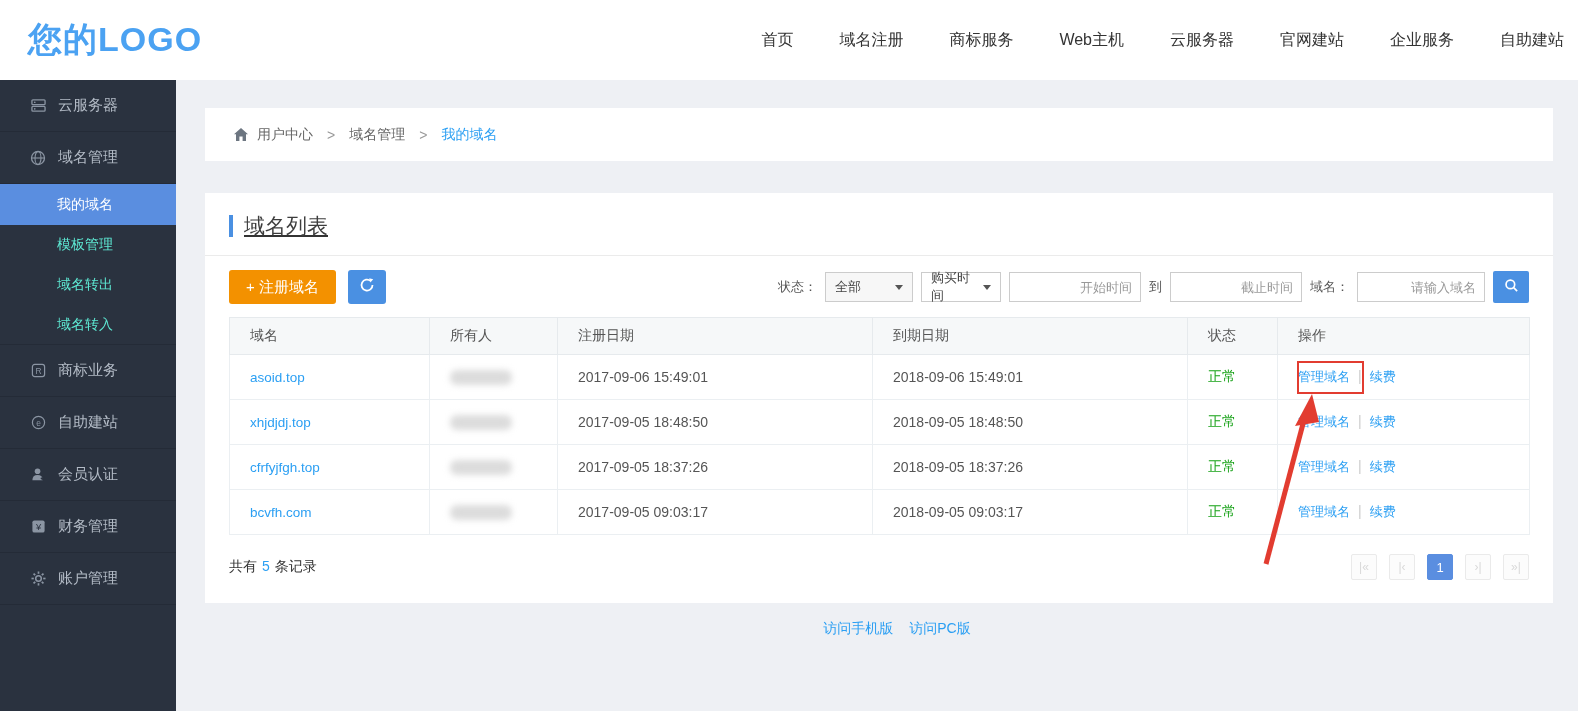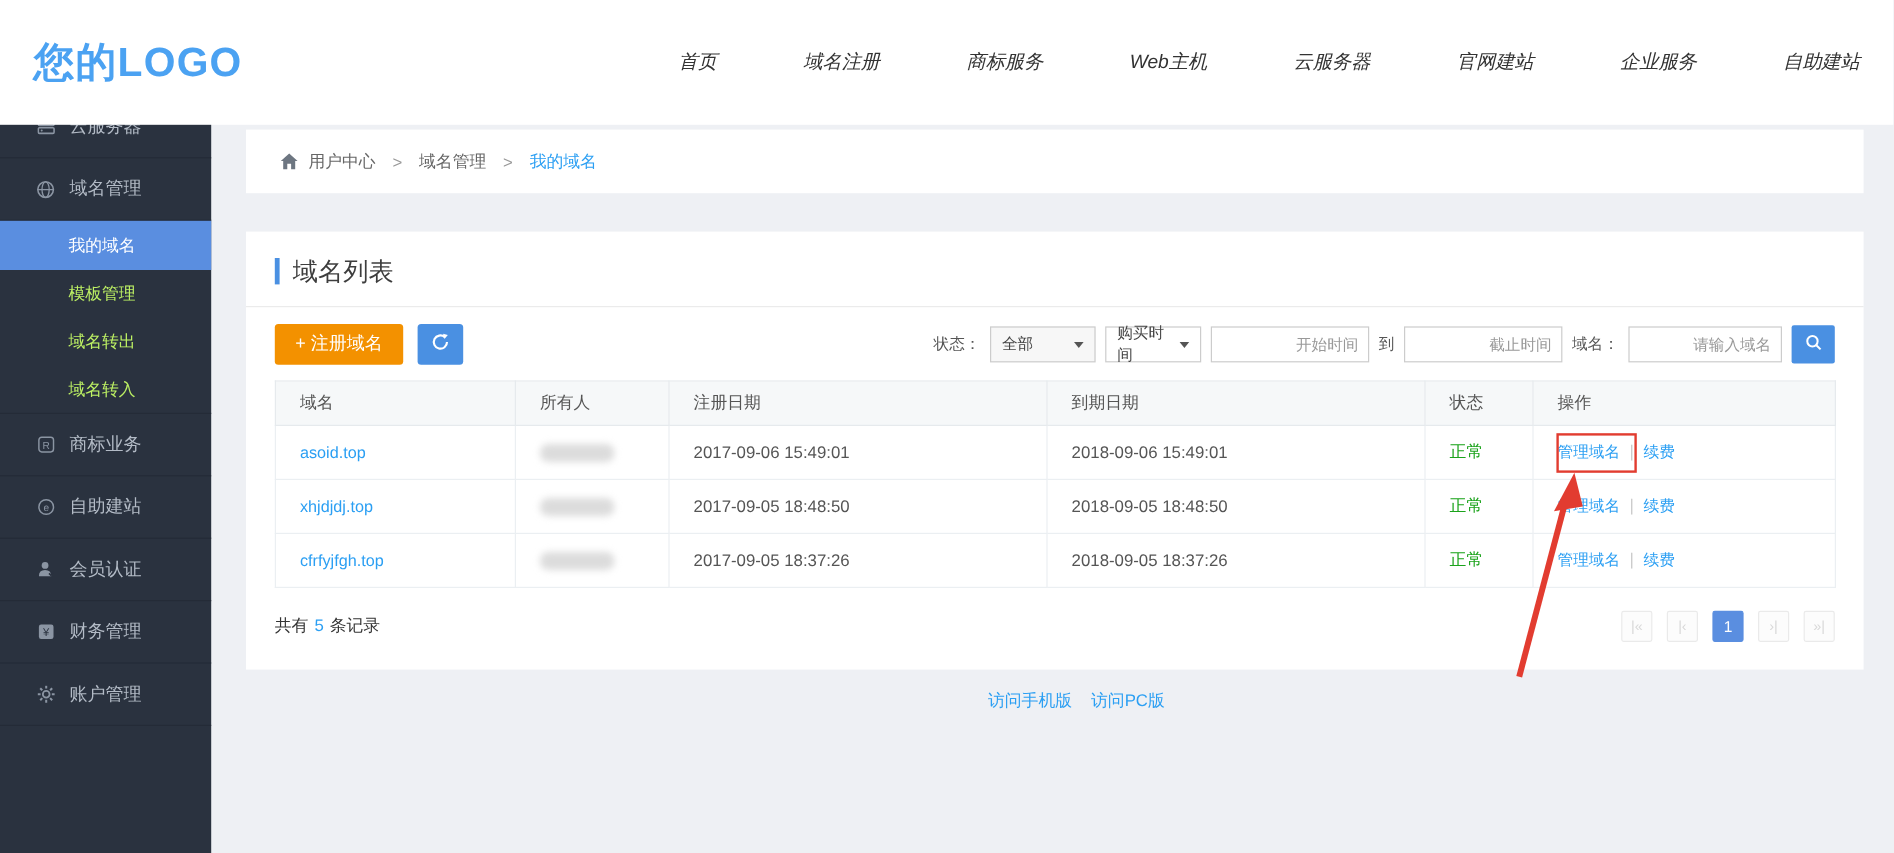--- a/index.html
+++ b/index.html
@@ -1,41 +1,41 @@
 <!DOCTYPE html>
 <html><head>
 <meta charset="utf-8">
 <style>
   * { margin:0; padding:0; box-sizing:border-box; }
   html,body { width:1578px; height:711px; overflow:hidden; }
   body { font-family:"Liberation Sans","DejaVu Sans",sans-serif; background:#eef0f4; position:relative; color:#333; }
 
   
-  .top-header { position:absolute; top:0; left:0; width:1578px; height:104px; background:#fff; display:flex; align-items:center; justify-content:space-between; z-index:3; }
+  .top-header { position:absolute; top:0; left:0; width:1578px; height:80px; background:#fff; display:flex; align-items:center; justify-content:space-between; z-index:3; }
   .logo { margin-left:28px; font-size:34px; font-weight:800; letter-spacing:1px; color:#4ba2f2; }
-  .top-nav { display:flex; align-items:center; gap:72px; margin-right:28px;font-style:italic; }
+  .top-nav { display:flex; align-items:center; gap:46px; margin-right:14px; }
   .top-nav .nav-item { font-size:16px; color:#333; cursor:pointer; white-space:nowrap; }
 
   
   .sidebar { position:absolute; top:80px; left:0; width:176px; height:631px; background:#2a323f; z-index:2; }
   .side-item { height:52px; display:flex; align-items:center; padding-left:30px; color:#b3bbc6; font-size:15px; cursor:pointer; border-bottom:1px solid #242b37; }
   .side-item .ic { width:16px; height:16px; margin-right:12px; color:#8b95a3; display:inline-flex; align-items:center; justify-content:center; }
-  .side-sub { height:40px; display:flex; align-items:center; padding-left:57px; color:#bef264; font-size:14px; cursor:pointer; }
+  .side-sub { height:40px; display:flex; align-items:center; padding-left:57px; color:#5eead4; font-size:14px; cursor:pointer; }
   .side-sub.active { background:#5a8ee0; color:#fff; height:41px; }
 
   
   .content { position:absolute; top:80px; left:176px; width:1402px; height:673px; background:#eef0f4; }
   .breadcrumb-bar { margin:28px 25px 0 29px; height:53px; background:#fff; display:flex; align-items:center; padding-left:28px; font-size:14px; color:#666; }
   .breadcrumb-bar .crumb { margin-right:14px; cursor:pointer; }
   .breadcrumb-bar .sep { margin-right:14px; color:#999; }
   .breadcrumb-bar .crumb.current { color:#2b9ff3; }
   .home-ic { color:#6d7681; margin-right:8px; display:inline-flex; }
 
   .card { margin:32px 25px 0 29px; background:#fff; position:relative; }
-  .card-title-row { padding:19px 24px 15px 24px; border-bottom:1px solid #ebebeb; display:flex; align-items:center; }
+  .card-title-row { padding:19px 24px 15px 24px; border-bottom:1px solid #ebebeb; display:flex; align-items:center;text-decoration:underline; }
   .title-bar { width:4px; height:22px; background:#4a90e2; margin-right:11px; }
   .card-title { font-size:21px; color:#3d3d3d; }
 
   .toolbar { padding:14px 24px 13px 24px; display:flex; align-items:center; justify-content:space-between; }
   .toolbar-left { display:flex; align-items:center; gap:12px; }
   .btn-register { background:#f39100; color:#fff; font-size:15px; padding:0 17px; height:34px; line-height:34px; border-radius:3px; cursor:pointer; }
   .btn-refresh { background:#4a90e2; width:38px; height:34px; border-radius:3px; cursor:pointer; display:flex; align-items:center; justify-content:center; color:#fff; }
   .filters { display:flex; align-items:center; gap:8px; font-size:13px; color:#555; }
   .select-box { height:30px; border:1px solid #ccc; display:flex; align-items:center; justify-content:space-between; padding:0 9px; cursor:pointer; background:#fff; font-size:13px; color:#444; }
   .select-box.gray { background:#f7f7f7; width:88px; }
@@ -287,20 +287,32 @@
           <td>
               <div class="owner-blur"></div>
             </td>
           <td>2017-09-05 18:37:26</td>
           <td>2018-09-05 18:37:26</td>
           <td><span class="status-ok">正常</span></td>
           <td>
             <span class="action-link">管理域名</span><span class="action-sep">|</span><span class="action-link">续费</span>
           </td>
         </tr>
+        <tr>
+          <td><span class="domain-link">bcvfh.com</span></td>
+          <td>
+              <div class="owner-blur"></div>
+            </td>
+          <td>2017-09-05 09:03:17</td>
+          <td>2018-09-05 09:03:17</td>
+          <td><span class="status-ok">正常</span></td>
+          <td>
+            <span class="action-link">管理域名</span><span class="action-sep">|</span><span class="action-link">续费</span>
+          </td>
+        </tr>
       </tbody>
     </table>
 
     <div class="card-bottom">
       <div class="summary">
         <span>共有</span><span class="cnt">5</span><span>条记录</span>
       </div>
       <div class="pagination">
         <div class="page-btn">|«</div>
         <div class="page-btn">|‹</div>

